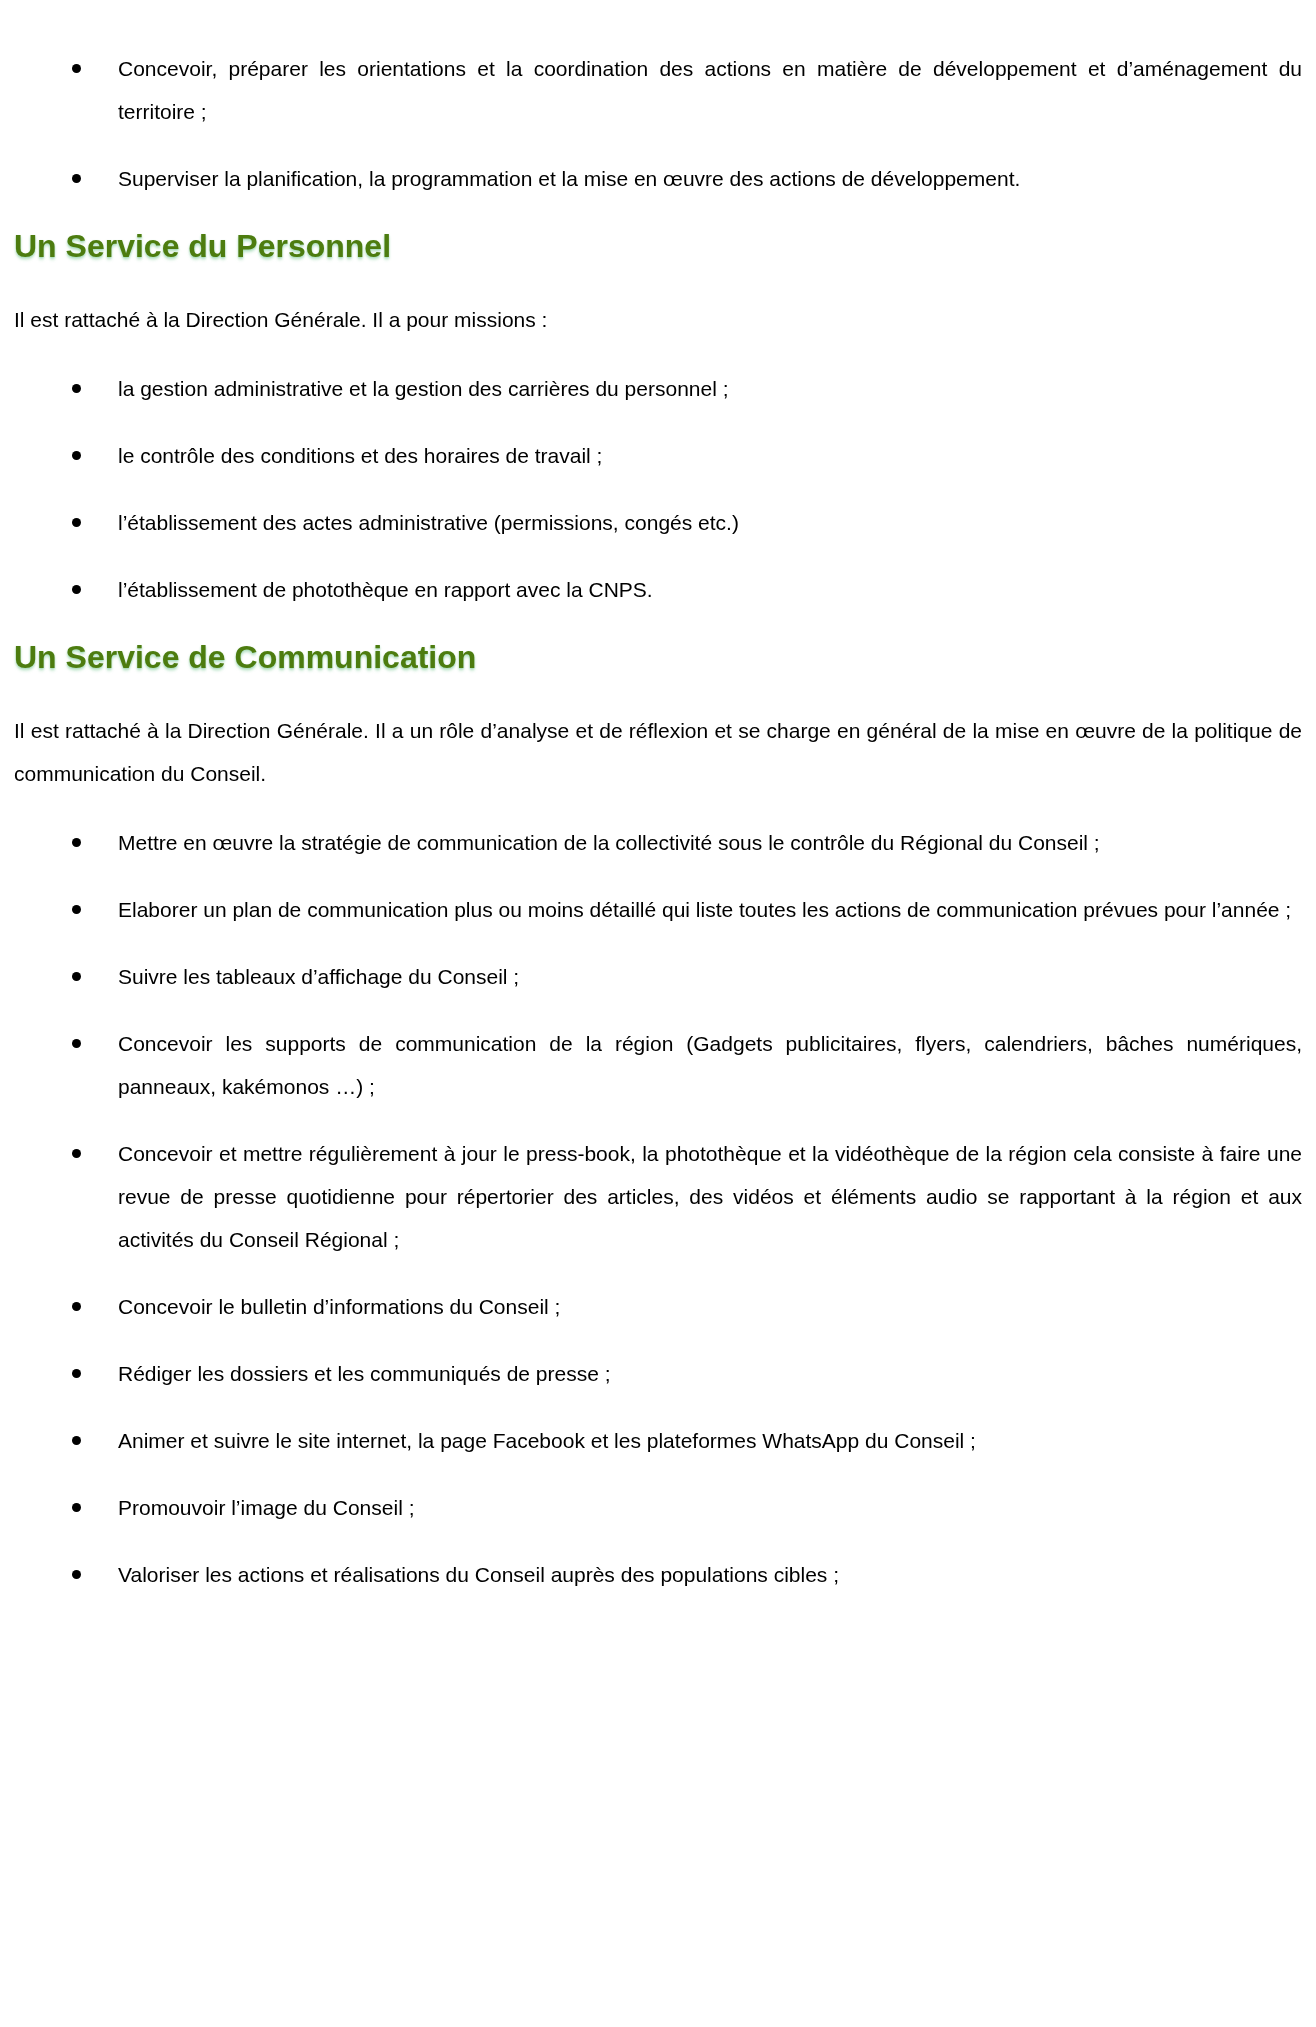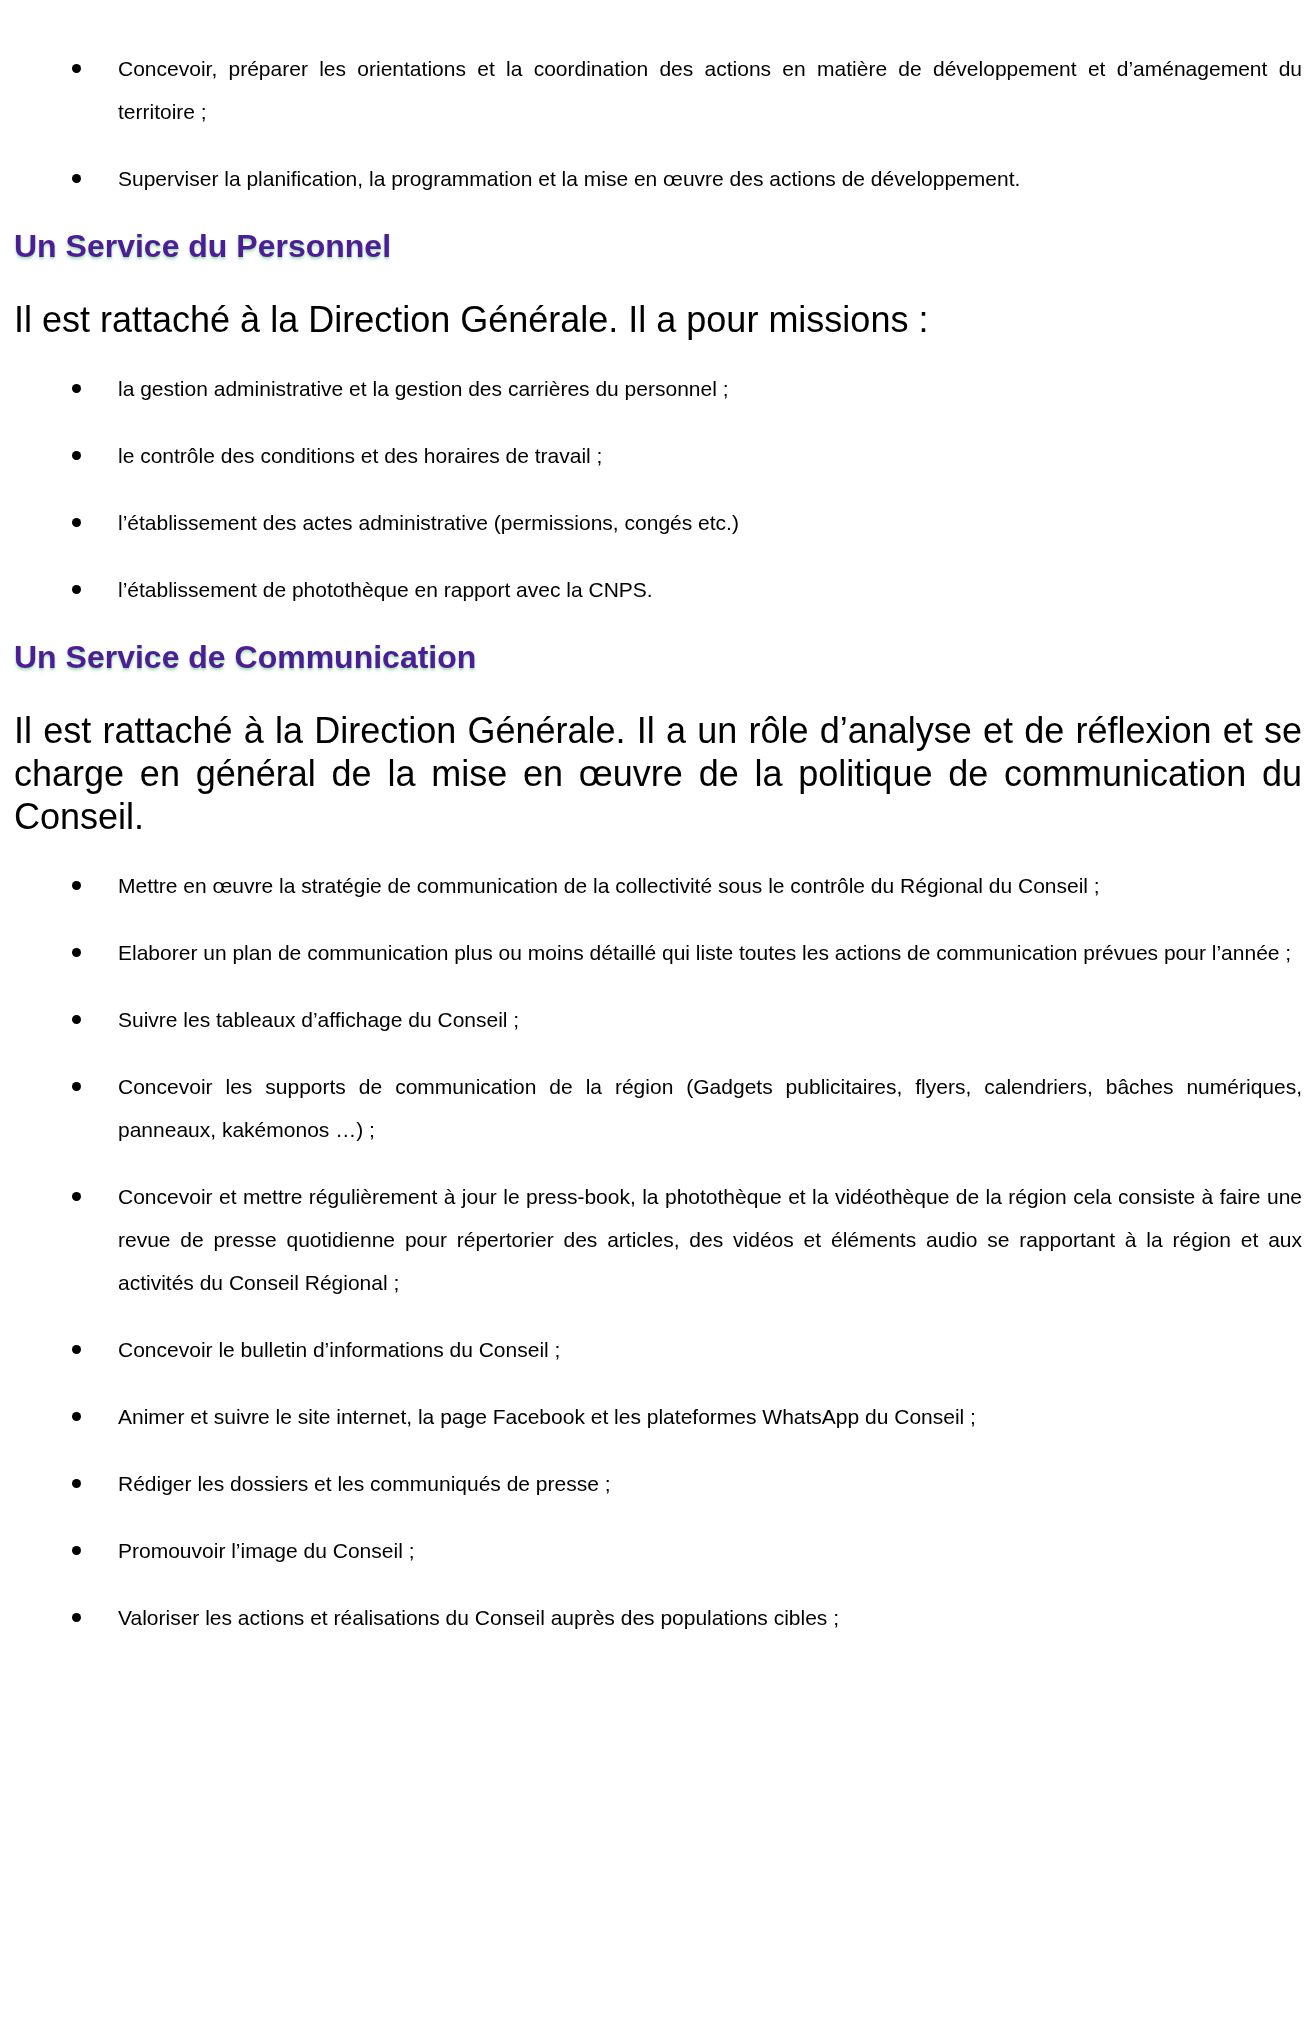--- a/index.html
+++ b/index.html
@@ -39,25 +39,25 @@
     background: #000000;
     border-radius: 50%;
     display: inline-block;
   }
   .litext { display: block; }
   h2.heading {
     font-size: 32px;
     font-weight: bold;
     line-height: 44px;
     margin-top: 8px;
-    color: #4c1d95;
+    color: #4d7c0f;
     text-shadow: 0 1px 2px rgba(130, 205, 155, 0.65), 0 3px 3px rgba(130, 205, 155, 0.40);
   }
   p.para {
-    font-size: 36px;
+    font-size: 21px;
     line-height: 43px;
     margin-top: 30px;
     text-align: justify;
     text-justify: inter-word;
   }
 </style>
 </head>
 <body>
 
 <div class="page">
@@ -120,25 +120,25 @@
     <li>
       <span class="dot"></span>
       <span class="litext">Concevoir et mettre régulièrement à jour le press-book, la photothèque et la vidéothèque de la région cela consiste à faire une revue de presse quotidienne pour répertorier des articles, des vidéos et éléments audio se rapportant à la région et aux activités du Conseil Régional ;</span>
     </li>
     <li>
       <span class="dot"></span>
       <span class="litext">Concevoir le bulletin d’informations du Conseil ;</span>
     </li>
     <li>
       <span class="dot"></span>
-      <span class="litext">Animer et suivre le site internet, la page Facebook et les plateformes WhatsApp du Conseil ;</span>
+      <span class="litext">Rédiger les dossiers et les communiqués de presse ;</span>
     </li>
     <li>
       <span class="dot"></span>
-      <span class="litext">Rédiger les dossiers et les communiqués de presse ;</span>
+      <span class="litext">Animer et suivre le site internet, la page Facebook et les plateformes WhatsApp du Conseil ;</span>
     </li>
     <li>
       <span class="dot"></span>
       <span class="litext">Promouvoir l’image du Conseil ;</span>
     </li>
     <li>
       <span class="dot"></span>
       <span class="litext">Valoriser les actions et réalisations du Conseil auprès des populations cibles ;</span>
     </li>
   </ul>

